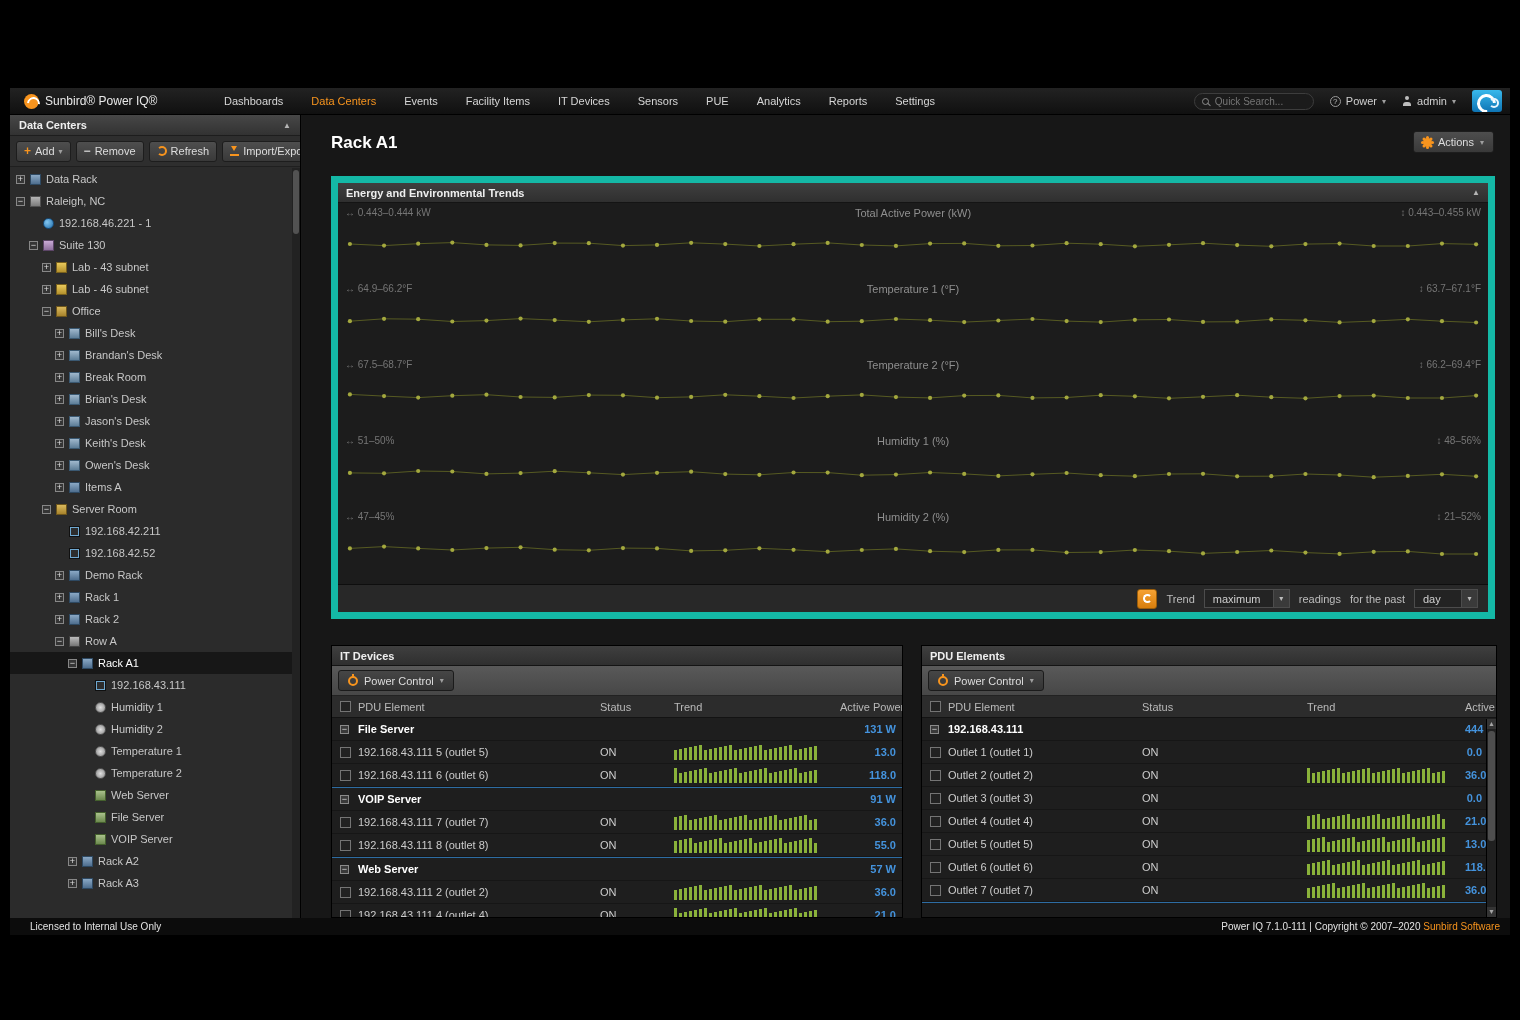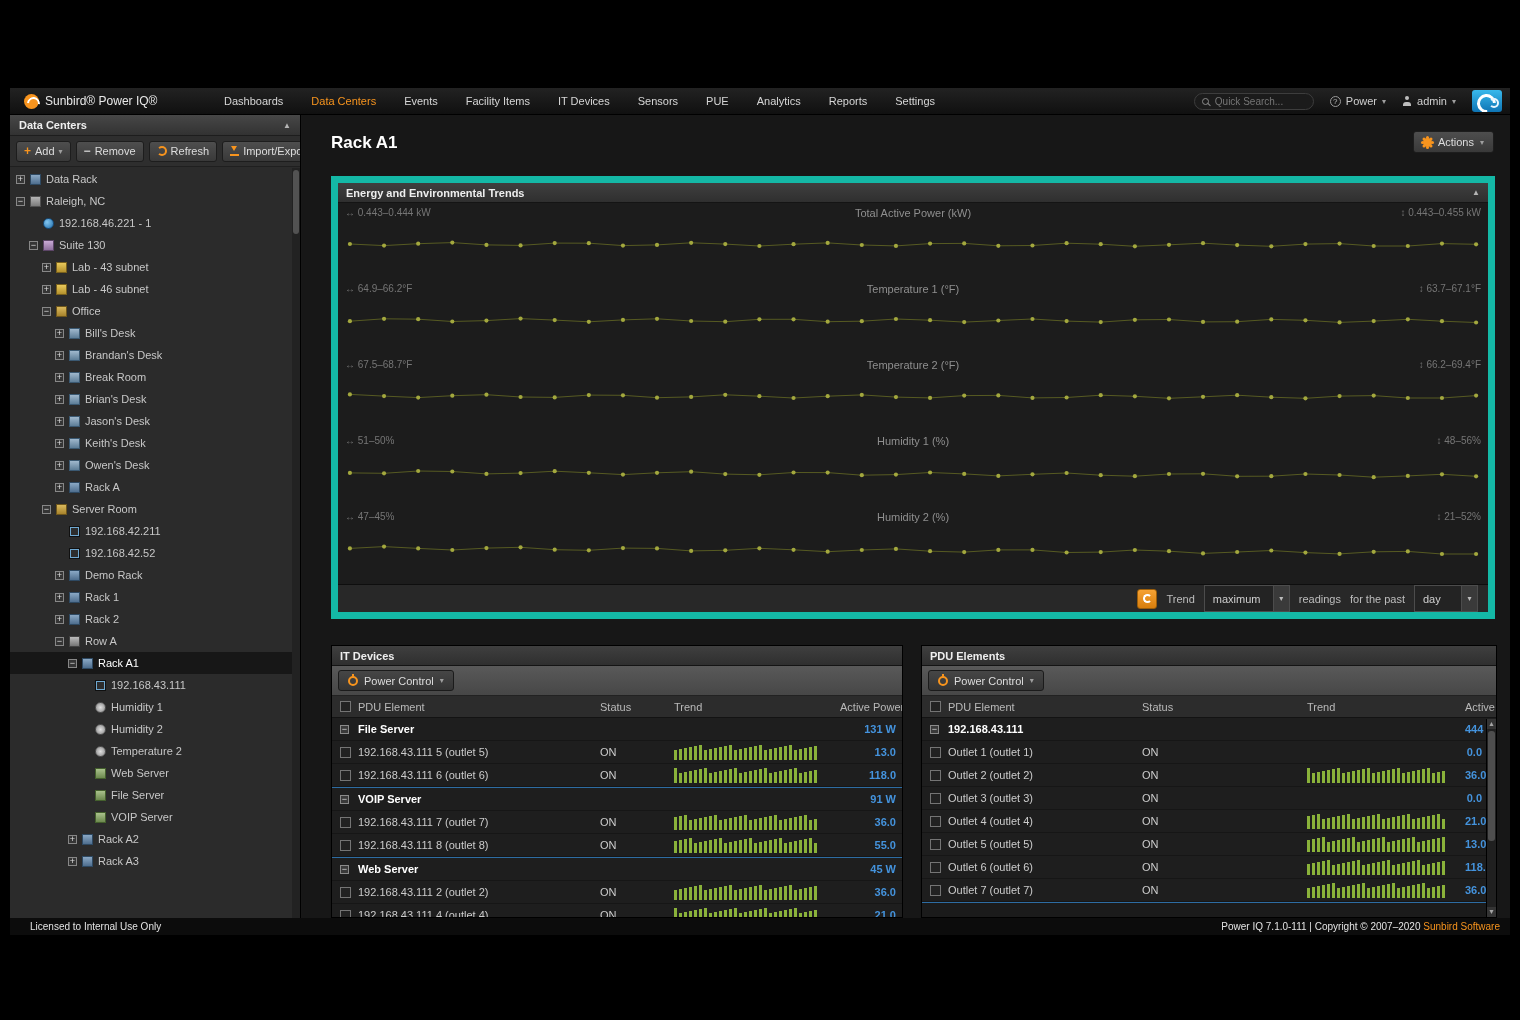--- a/index.html
+++ b/index.html
@@ -94,21 +94,21 @@
   .chart-row{flex:1;position:relative;}
   .chart-title{position:absolute;top:3px;left:0;width:100%;text-align:center;color:#8f8f8f;}
   .range-left{position:absolute;left:7px;top:3px;color:#757575;font-size:10px;}
   .range-right{position:absolute;right:7px;top:3px;color:#757575;font-size:10px;}
   svg.spark{position:absolute;left:0;top:16px;width:100%;height:58px;}
   .trend-controls{position:absolute;left:0;right:0;bottom:0;height:28px;background:#282828;border-top:1px solid #0e0e0e;
     display:flex;align-items:center;justify-content:flex-end;gap:9px;padding-right:10px;color:#bdbdbd;}
   .refresh-btn{width:20px;height:20px;background:linear-gradient(#f6a233,#d87e0d);border:1px solid #9a5d0a;border-radius:3px;
     display:flex;align-items:center;justify-content:center;cursor:pointer;}
   .refresh-btn i{display:block;width:9px;height:9px;border:2px solid #fff;border-radius:50%;border-right-color:transparent;}
-  .select{height:27px;background:#232323;border:1px solid #4c4c4c;display:flex;align-items:center;cursor:pointer;color:#cfcfcf;}
+  .select{height:19px;background:#232323;border:1px solid #4c4c4c;display:flex;align-items:center;cursor:pointer;color:#cfcfcf;}
   .select .sel-text{padding:0 8px;}
   .select .sel-caret{width:16px;height:100%;background:#3a3a3a;border-left:1px solid #4c4c4c;font-size:8px;
     display:flex;align-items:center;justify-content:center;color:#bbb;}
   .sel-maximum{width:86px;justify-content:space-between;}
   .sel-day{width:64px;justify-content:space-between;}
 
   
   .datapanel{position:absolute;top:530px;bottom:0;background:#1b1b1b;border:1px solid #000;overflow:hidden;}
   #panel-it{left:29px;width:572px;}
   #panel-pdu{left:619px;width:576px;}
@@ -273,21 +273,21 @@
           <span class="tlabel">Keith's Desk</span>
         </div>
         <div class="tree-row" style="padding-left: 45px;">
           <span class="expander">+</span>
           <span class="ticon icon-desk"></span>
           <span class="tlabel">Owen's Desk</span>
         </div>
         <div class="tree-row" style="padding-left: 45px;">
           <span class="expander">+</span>
           <span class="ticon icon-rack"></span>
-          <span class="tlabel">Rack A</span>
+          <span class="tlabel">Items A</span>
         </div>
         <div class="tree-row" style="padding-left: 32px;">
           <span class="expander">−</span>
           <span class="ticon icon-room"></span>
           <span class="tlabel">Server Room</span>
         </div>
         <div class="tree-row" style="padding-left: 45px;">
           <span class="expander hidden"></span>
           <span class="ticon icon-pdu"></span>
           <span class="tlabel">192.168.42.211</span>
@@ -329,20 +329,25 @@
         </div>
         <div class="tree-row" style="padding-left: 71px;">
           <span class="expander hidden"></span>
           <span class="ticon icon-sensor"></span>
           <span class="tlabel">Humidity 1</span>
         </div>
         <div class="tree-row" style="padding-left: 71px;">
           <span class="expander hidden"></span>
           <span class="ticon icon-sensor"></span>
           <span class="tlabel">Humidity 2</span>
+        </div>
+        <div class="tree-row" style="padding-left: 71px;">
+          <span class="expander hidden"></span>
+          <span class="ticon icon-sensor"></span>
+          <span class="tlabel">Temperature 1</span>
         </div>
         <div class="tree-row" style="padding-left: 71px;">
           <span class="expander hidden"></span>
           <span class="ticon icon-sensor"></span>
           <span class="tlabel">Temperature 2</span>
         </div>
         <div class="tree-row" style="padding-left: 71px;">
           <span class="expander hidden"></span>
           <span class="ticon icon-server"></span>
           <span class="tlabel">Web Server</span>
@@ -824,21 +829,21 @@
             </div>
           </div>
           <div class="tgroup">
             <div class="trow group-row">
               <div class="c-cb">
                 <span class="gexp">−</span>
               </div>
               <div class="c-el gname">Web Server</div>
               <div class="c-st"></div>
               <div class="c-tr"></div>
-              <div class="c-pw gtotal">45 W</div>
+              <div class="c-pw gtotal">57 W</div>
             </div>
             <div class="trow data-row">
               <div class="c-cb">
                 <span class="cb"></span>
               </div>
               <div class="c-el">192.168.43.111 2 (outlet 2)</div>
               <div class="c-st">ON</div>
               <div class="c-tr">
                 <span class="bars">
                   <span class="bar" style="height: 10px;"></span>

